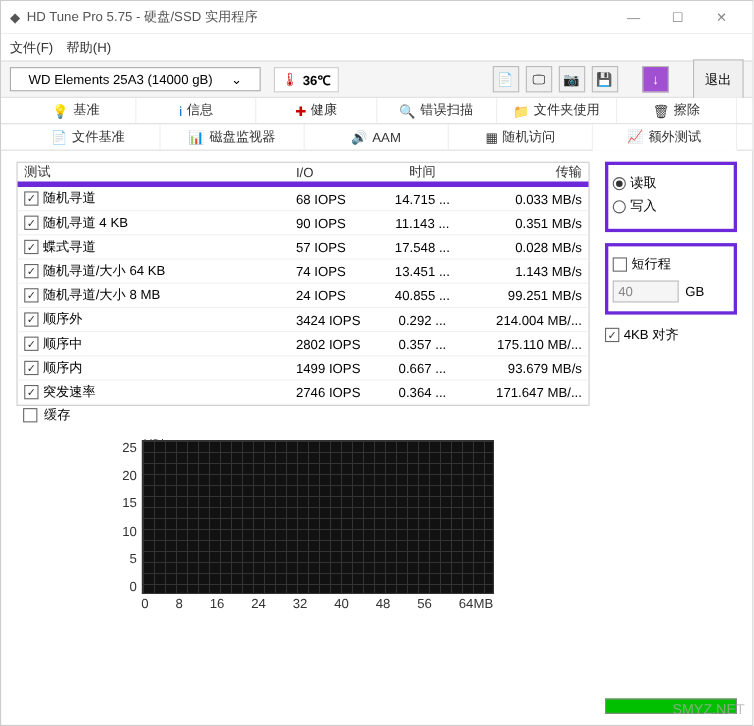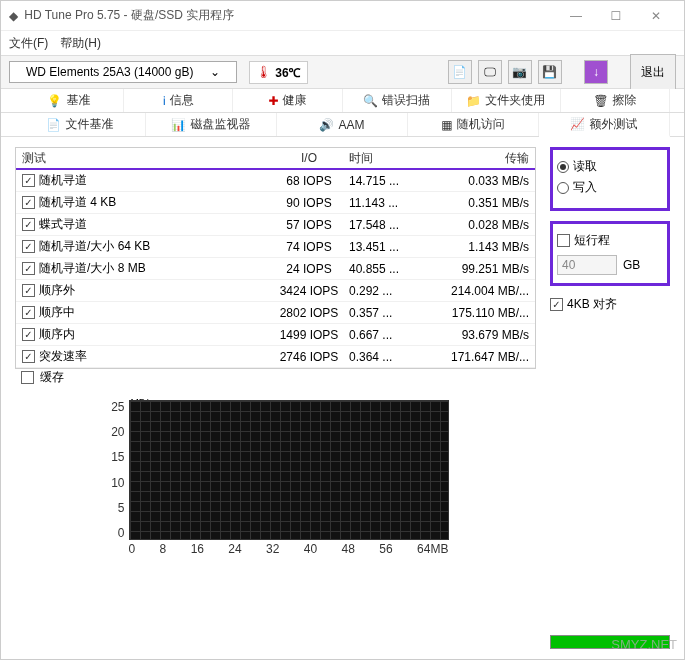--- a/index.html
+++ b/index.html
@@ -19,25 +19,25 @@
 .exit-btn { height: 36px; padding: 0 10px; border: 1px solid #bbb; background: #f0f0f0; display: flex; align-items: center; }
 .tabrows { background: #fff; }
 .tabrow { display: flex; border-bottom: 1px solid #ddd; padding: 0 14px; height: 24px; }
 .tab { flex: 1; display: flex; align-items: center; justify-content: center; gap: 4px; color: #333; border-right: 1px solid #eee; cursor: pointer; }
 .tab.active { background: #fff; border-bottom: 2px solid #fff; margin-bottom: -1px; font-weight: normal; }
 .body { flex: 1; display: flex; padding: 10px 14px; gap: 14px; }
 .left { flex: 1; display: flex; flex-direction: column; }
 .right { width: 120px; display: flex; flex-direction: column; gap: 10px; }
 .tbl { border: 1px solid #ccc; background: #fff; }
 .tbl-head, .tbl-row { display: flex; align-items: center; height: 22px; padding: 0 6px; }
-.tbl-head { color: #333; border-bottom: 2px solid #6d28d9; }
+.tbl-head { color: #333; border-bottom: 5px solid #6d28d9; }
 .tbl-row { border-bottom: 1px solid #f0f0f0; }
 .c-test { flex: 1; display: flex; align-items: center; gap: 4px; }
-.c-io { width: 80px; text-align: center; }
-.c-time { width: 70px; text-align: left; }
+.c-io { width: 80px; text-align: left; }
+.c-time { width: 70px; text-align: center; }
 .c-tr { width: 110px; text-align: right; }
 .chk { width: 13px; height: 13px; border: 1px solid #666; display: inline-flex; align-items: center; justify-content: center; font-size: 10px; color: #333; }
 .btn { height: 26px; border: 1px solid #aaa; background: #f4f4f4; display: flex; align-items: center; justify-content: center; }
 .fs { border: 3px solid #6d28d9; padding: 8px 4px; position: relative; }
 .radio { display: flex; align-items: center; gap: 4px; margin-bottom: 4px; }
 .rad { width: 12px; height: 12px; border: 1px solid #555; border-radius: 50%; display: inline-flex; align-items: center; justify-content: center; }
 .rad.on::after { content: ""; width: 6px; height: 6px; background: #333; border-radius: 50%; }
 .progress-row { display: flex; align-items: center; justify-content: space-between; margin-top: 6px; }
 .pbar { height: 14px; background: #00c000; border: 1px solid #888; margin-top: 2px; }
 .chart-area { margin-top: 14px; display: flex; justify-content: center; }

